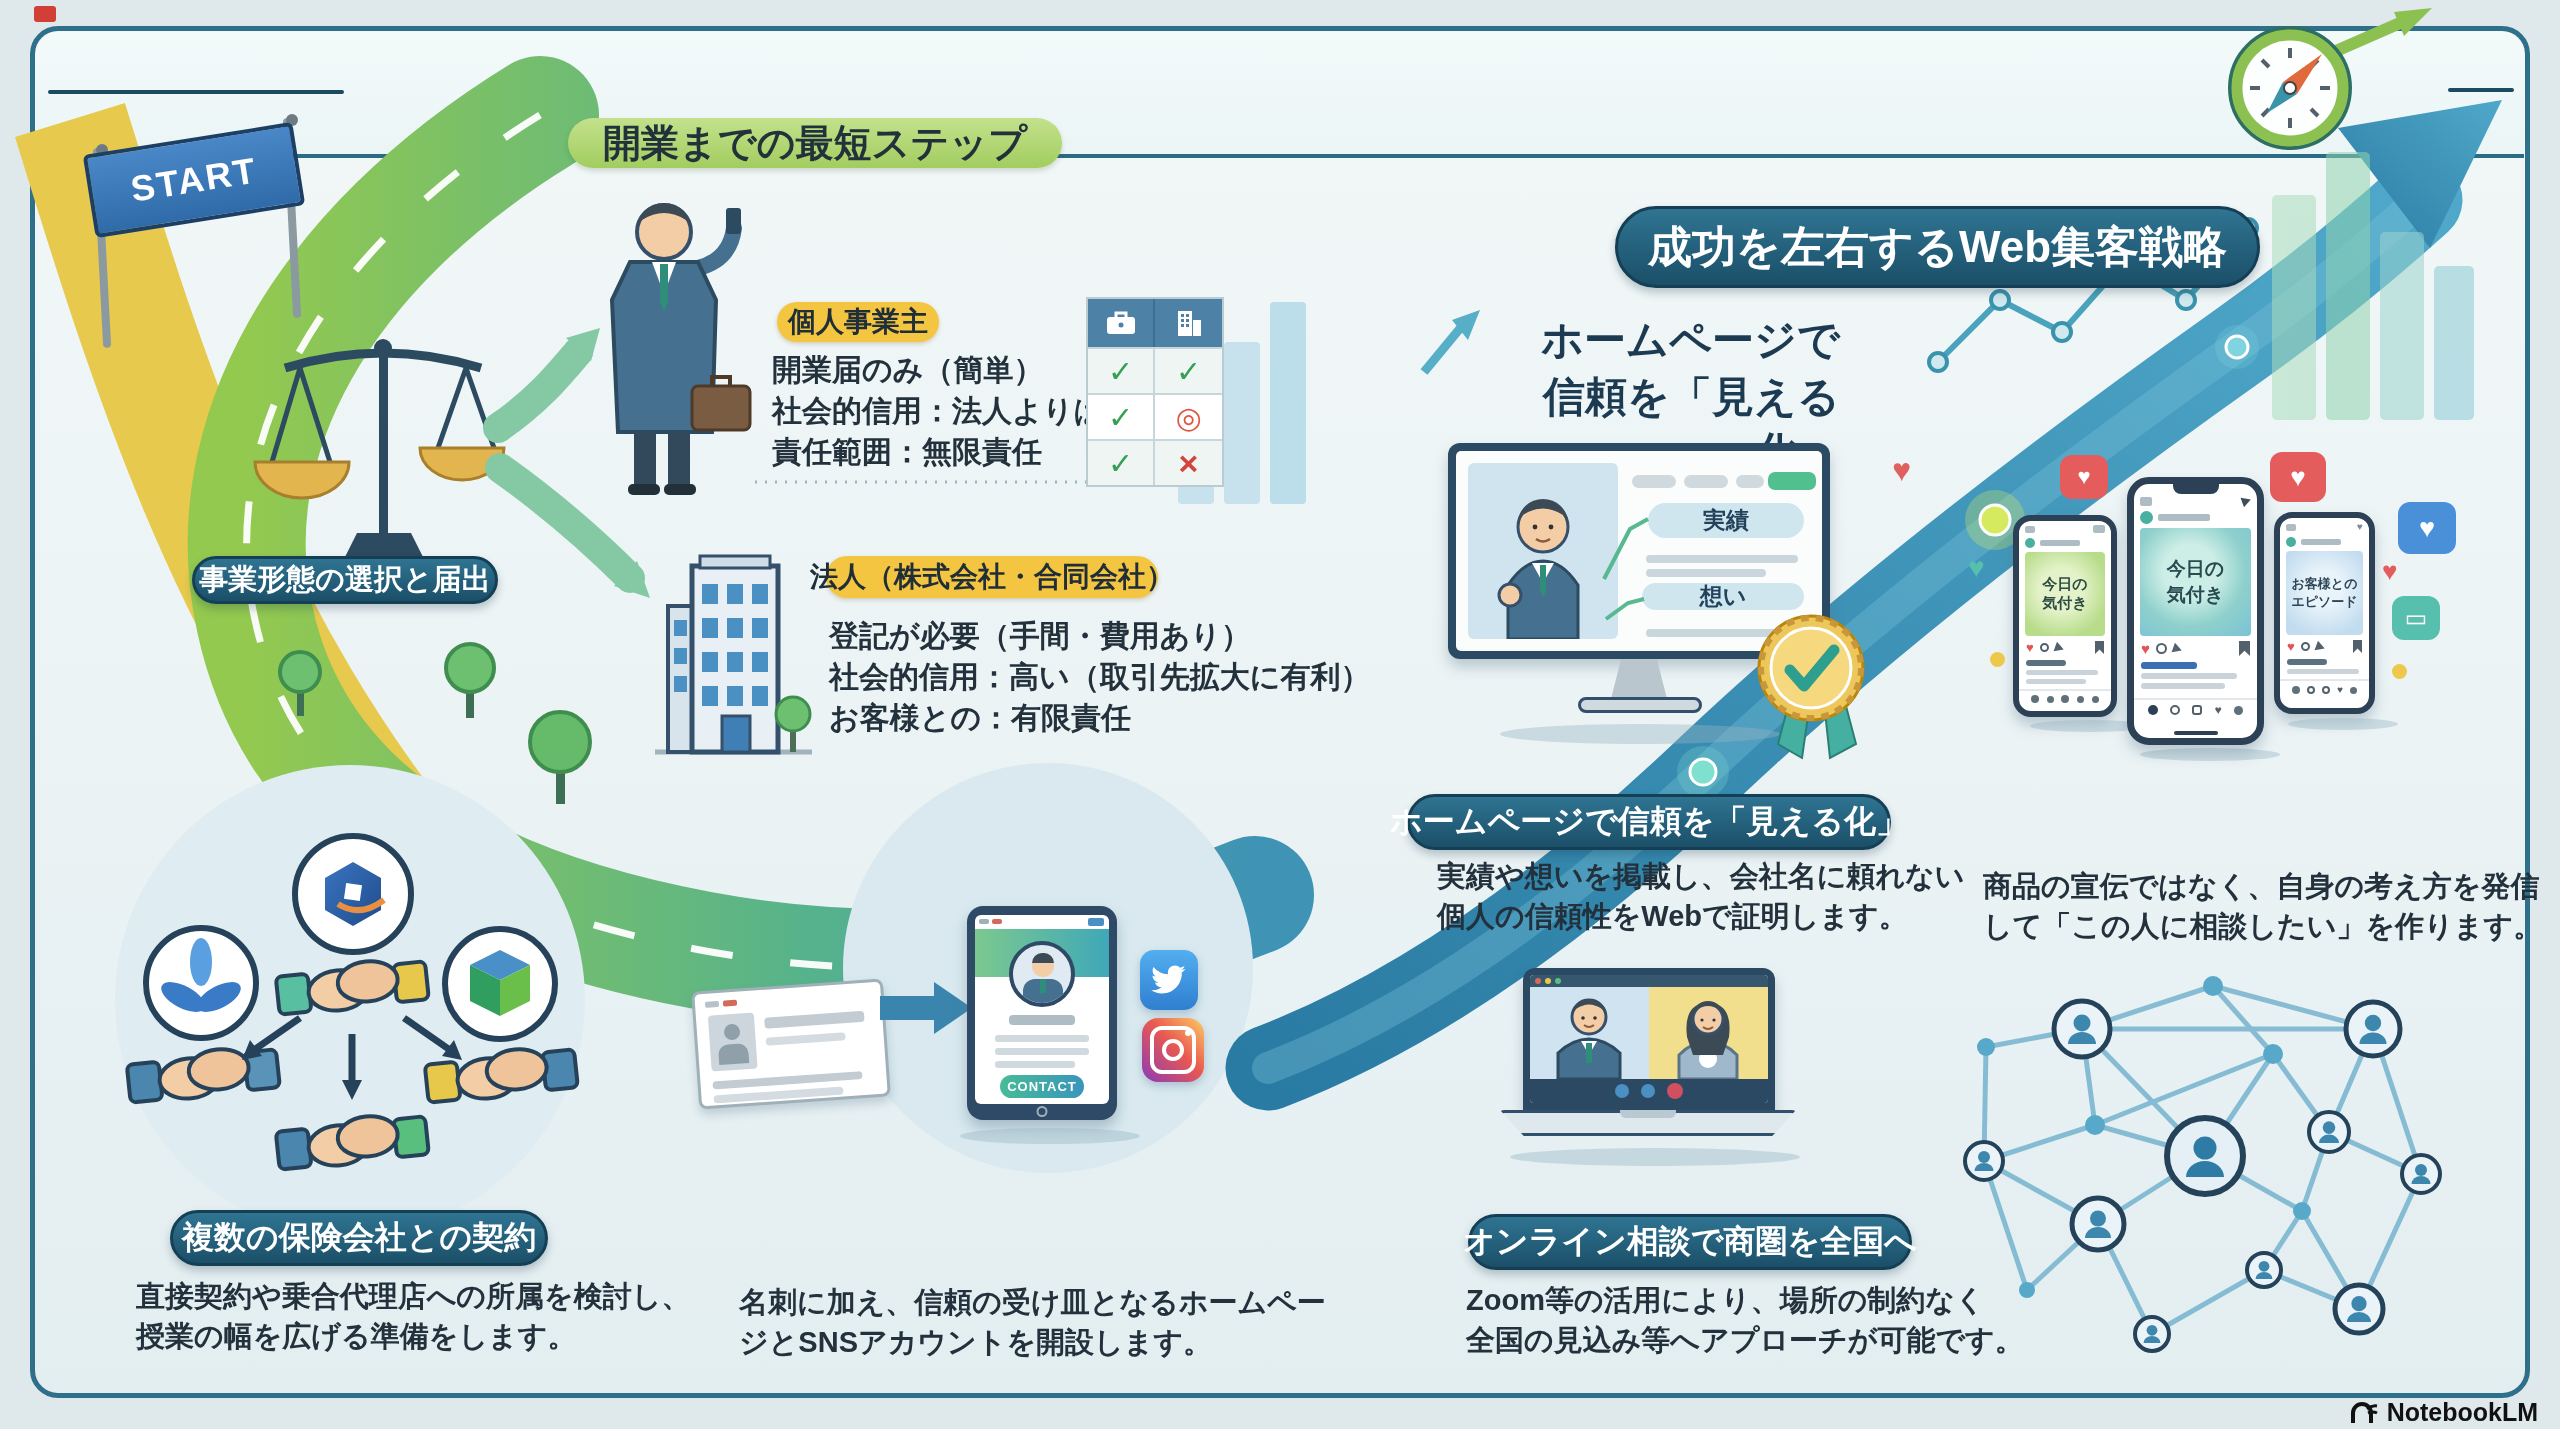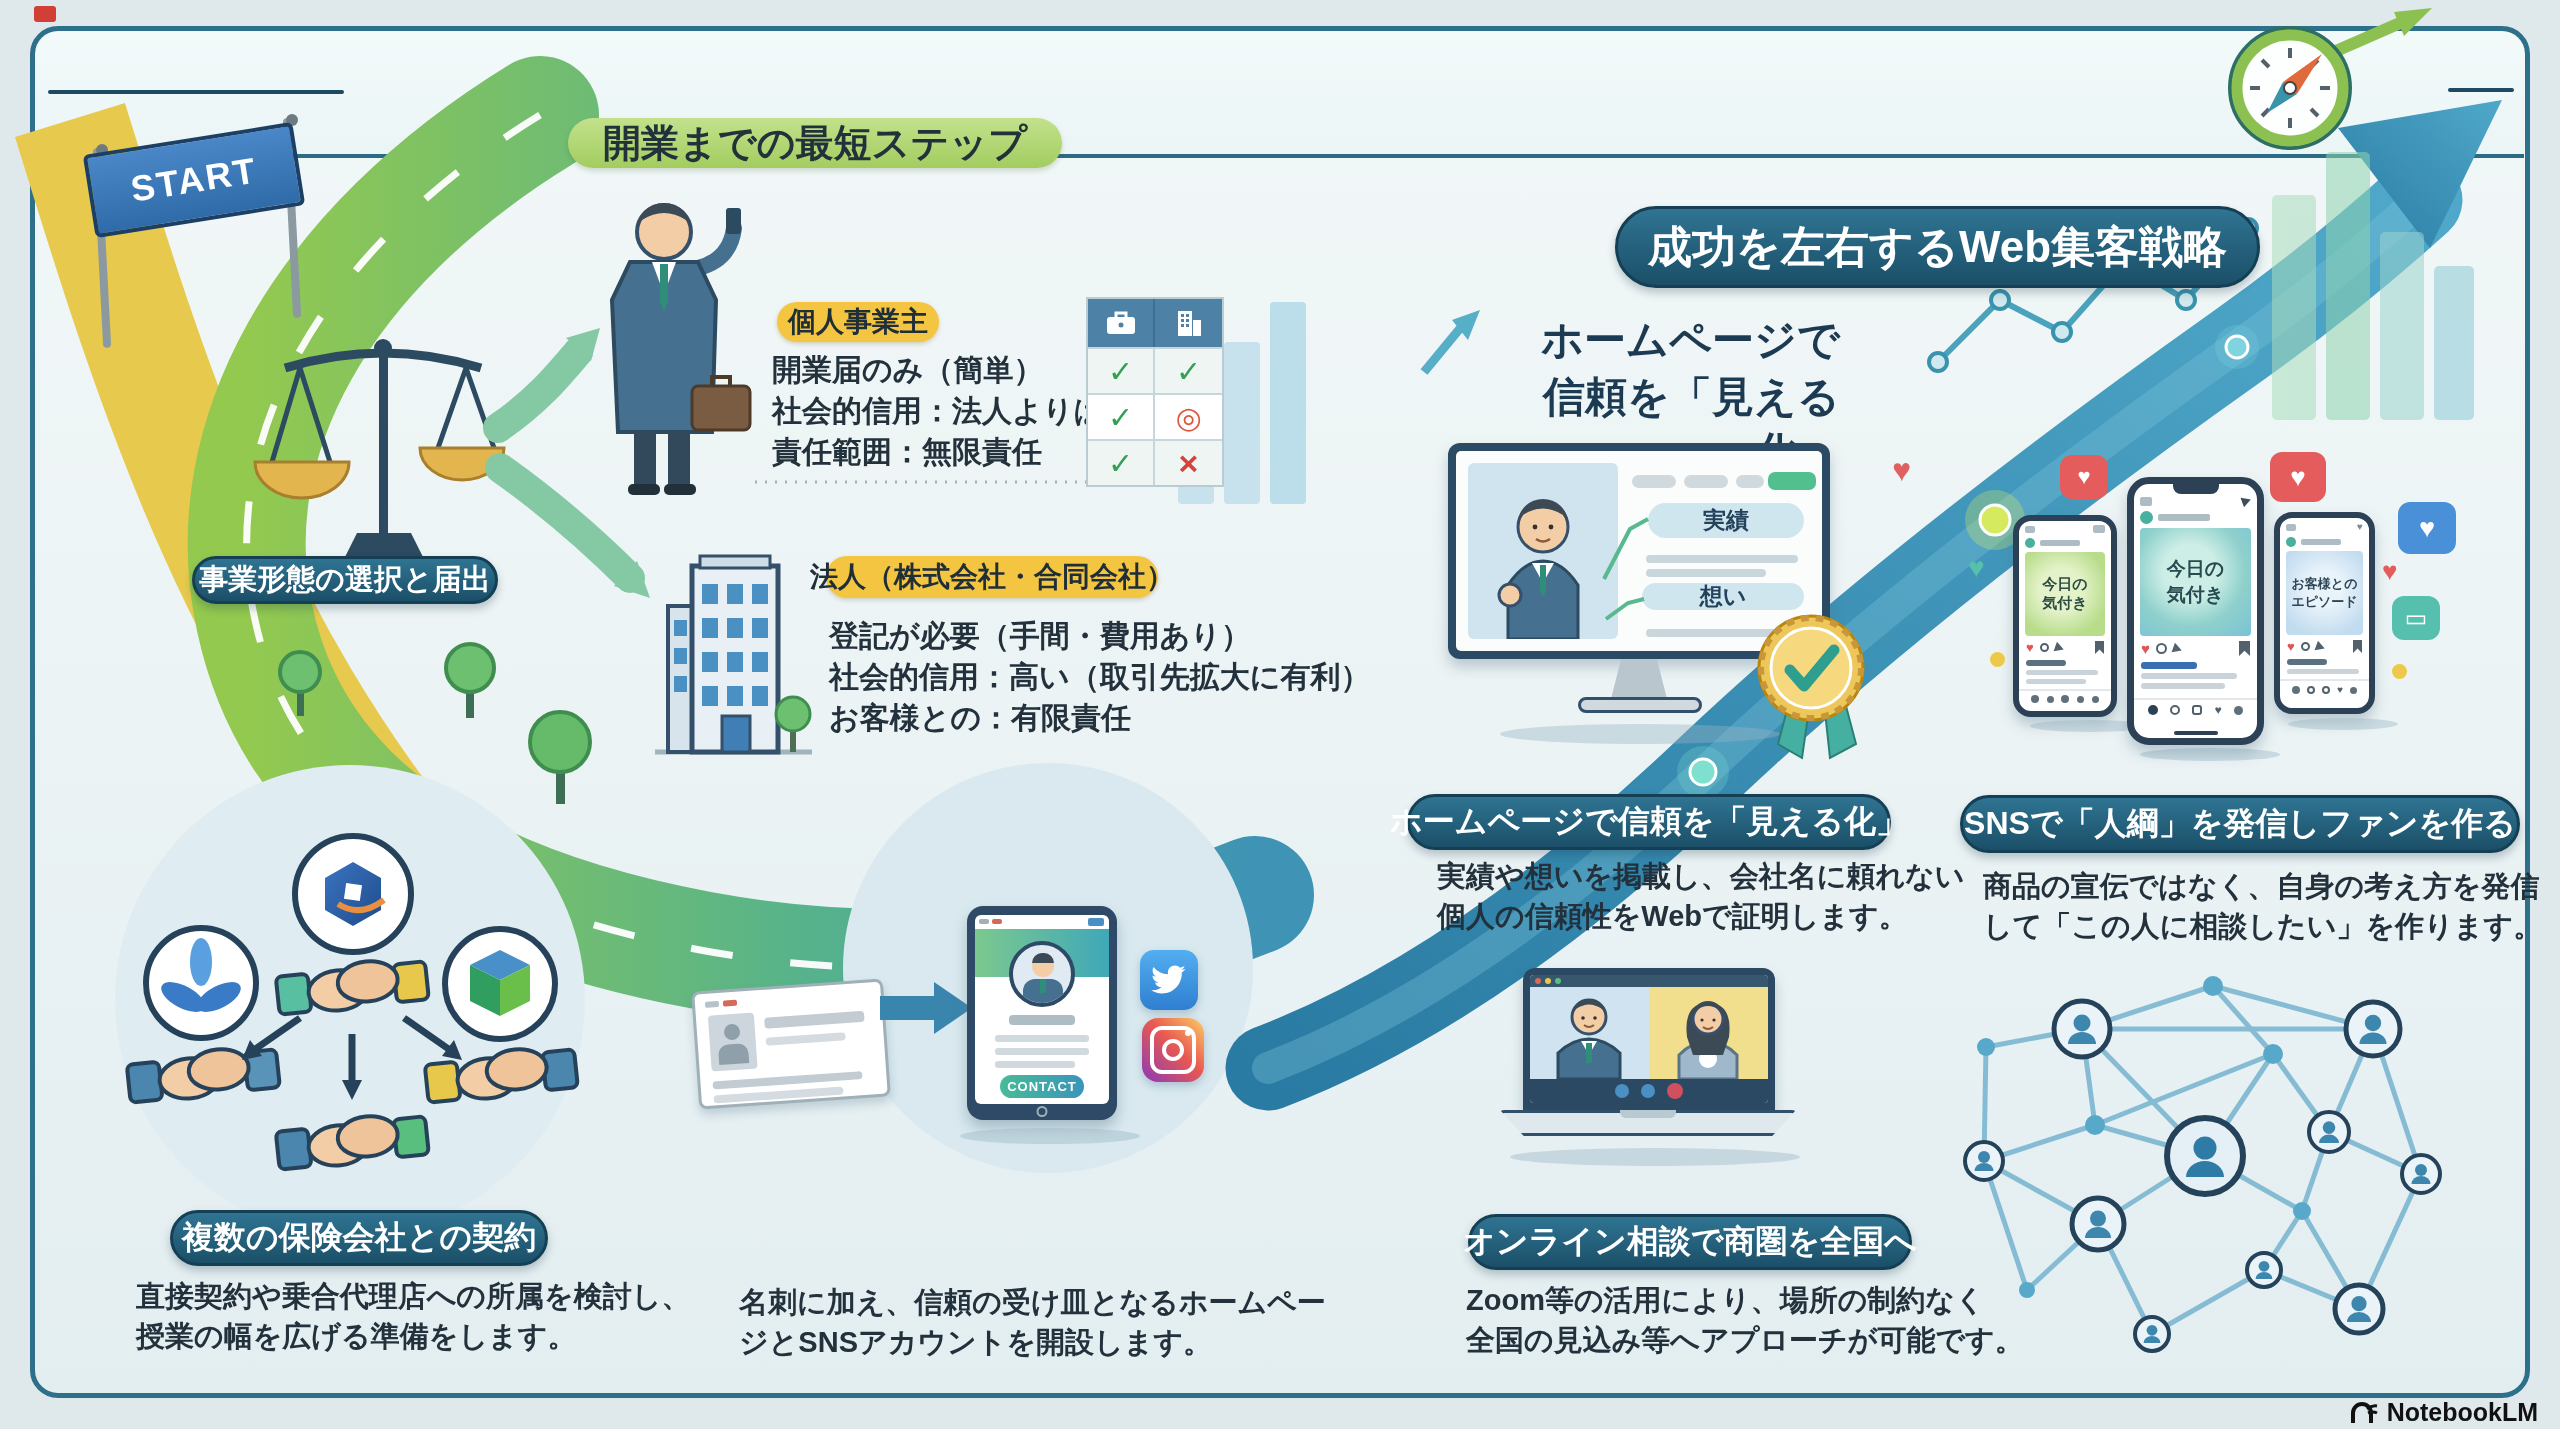--- a/index.html
+++ b/index.html
@@ -652,21 +652,20 @@
     </div>
   <div class="bubble" style="left:2392px;top:596px;width:48px;height:44px;background:#56bfae;gap:4px;">
     <span style="font-size:24px;color:#fff;">▭</span>
   </div>
   <span class="abs" style="left:2382px;top:556px;font-size:26px;color:#e55c5c;">♥</span>
   <span class="abs" style="left:1968px;top:552px;font-size:28px;color:#56bfae;">♥</span>
   <span class="abs" style="left:1892px;top:452px;font-size:32px;color:#e06060;">♥</span>
   <div class="abs" style="left:1990px;top:652px;width:15px;height:15px;border-radius:50%;background:#ecc94b;"></div>
   <div class="abs" style="left:2392px;top:664px;width:15px;height:15px;border-radius:50%;background:#ecc94b;"></div>
 
-  <div class="pill pill-navy" style="left:1960px;top:795px;width:560px;height:58px;font-size:32px;">SNSで「人綱」を発信しファンを作る</div>
   <div class="note" style="left:1983px;top:866px;">商品の宣伝ではなく、自身の考え方を発信
 して「この人に相談したい」を作ります。</div>
 
   <div class="abs" style="left:1523px;top:968px;width:252px;height:142px;background:#2c4963;border-radius:12px 12px 0 0;padding:7px;box-shadow:0 8px 12px rgba(90,120,140,.35);">
     <div style="position:relative;width:100%;height:100%;overflow:hidden;border-radius:4px;background:#fff;">
       <div class="abs" style="left:0;top:0;width:100%;height:12px;background:#37576f;display:flex;align-items:center;gap:4px;padding-left:5px;">
         <div style="width:6px;height:6px;border-radius:50%;background:#d46a5a;"></div>
         <div style="width:6px;height:6px;border-radius:50%;background:#e8c84a;"></div>
         <div style="width:6px;height:6px;border-radius:50%;background:#58bf7e;"></div>
       </div>

